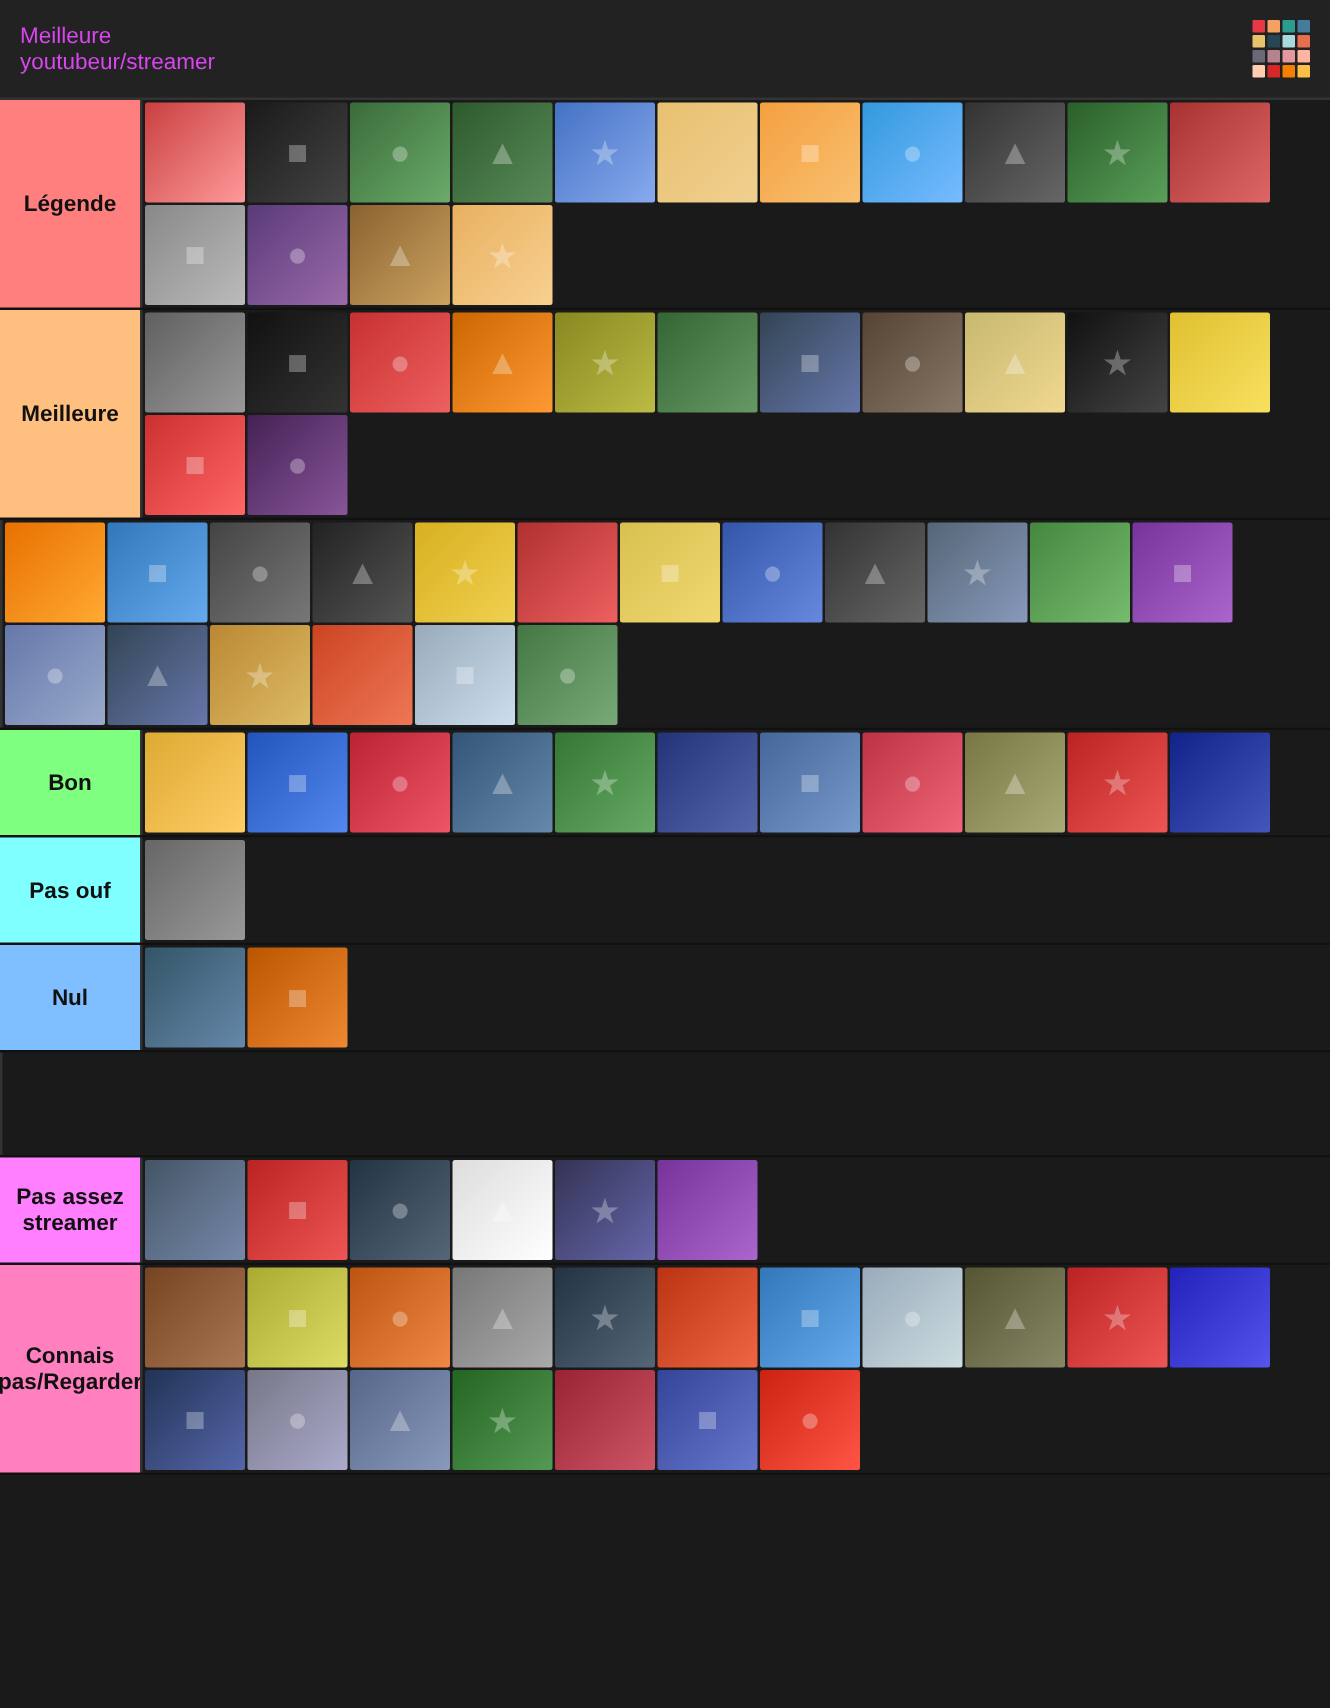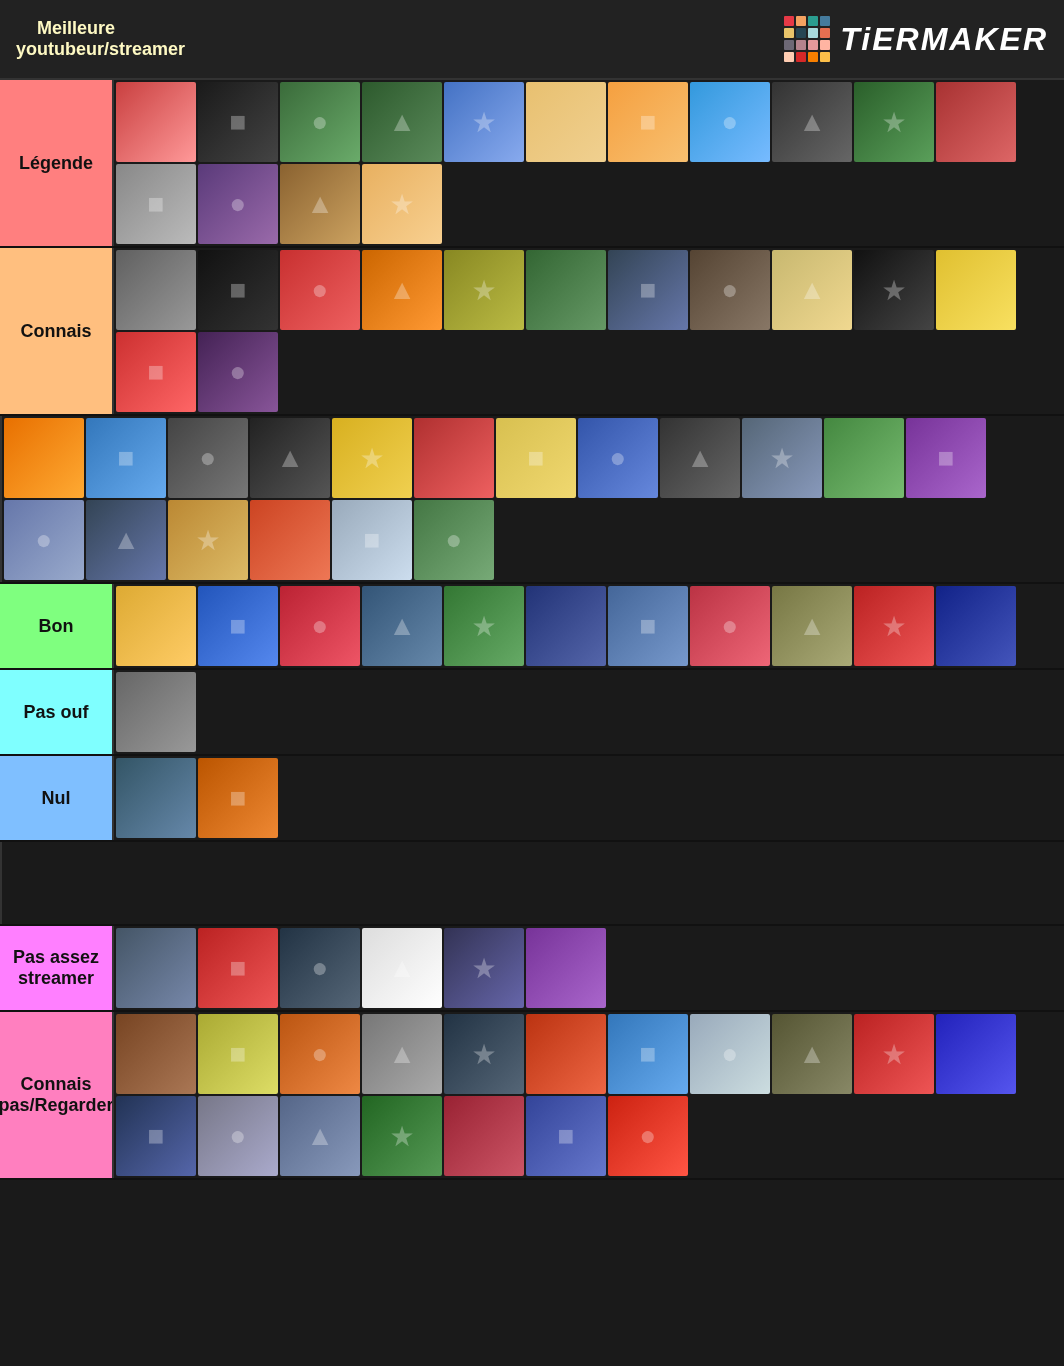--- a/index.html
+++ b/index.html
@@ -12,24 +12,23 @@
     .header-row {
       background: #222;
       display: flex;
       align-items: center;
       justify-content: space-between;
       padding: 8px 16px;
       min-height: 80px;
       border-bottom: 2px solid #333;
     }
     .header-title {
-      color: #fef9c3;
+      color: #d946ef;
       font-size: 18px;
-      font-weight: bold;
-      text-align: center;
+      font-weight: normal;
       max-width: 120px;
     }
     .tiermaker-logo {
       display: flex;
       align-items: center;
       gap: 10px;
     }
     .logo-grid {
       display: grid;
       grid-template-columns: repeat(4, 10px);
@@ -121,21 +120,20 @@
       <div class="logo-cell" style="background:#e76f51"></div>
       <div class="logo-cell" style="background:#6d6875"></div>
       <div class="logo-cell" style="background:#b5838d"></div>
       <div class="logo-cell" style="background:#e5989b"></div>
       <div class="logo-cell" style="background:#ffb4a2"></div>
       <div class="logo-cell" style="background:#ffcdb2"></div>
       <div class="logo-cell" style="background:#d62828"></div>
       <div class="logo-cell" style="background:#f77f00"></div>
       <div class="logo-cell" style="background:#fcbf49"></div>
     </div>
-    <div class="logo-text">TiERMAKER</div>
   </div>
 </div>
 
 <div id="tier-container">
     <div class="tier-row">
       <div class="tier-label legende" style="background: rgb(255, 127, 127);">Légende</div>
       <div class="tier-content">
         <div class="avatar-placeholder av" style="background: linear-gradient(135deg, rgb(201, 64, 64), rgb(255, 153, 153));">
           <div style="width:100%;height:100%;display:flex;align-items:center;justify-content:center;font-size:28px;color:rgba(255,255,255,0.3)"></div>
         </div>
@@ -177,21 +175,21 @@
         </div>
         <div class="avatar-placeholder av" style="background: linear-gradient(135deg, rgb(138, 98, 48), rgb(204, 162, 96));">
           <div style="width:100%;height:100%;display:flex;align-items:center;justify-content:center;font-size:28px;color:rgba(255,255,255,0.3)">▲</div>
         </div>
         <div class="avatar-placeholder av" style="background: linear-gradient(135deg, rgb(232, 176, 96), rgb(248, 208, 144));">
           <div style="width:100%;height:100%;display:flex;align-items:center;justify-content:center;font-size:28px;color:rgba(255,255,255,0.3)">★</div>
         </div>
       </div>
     </div>
     <div class="tier-row">
-      <div class="tier-label exellent" style="background: rgb(255, 191, 127);">Connais</div>
+      <div class="tier-label exellent" style="background: rgb(255, 191, 127);">Meilleure</div>
       <div class="tier-content">
         <div class="avatar-placeholder av" style="background: linear-gradient(135deg, rgb(96, 96, 96), rgb(153, 153, 153));">
           <div style="width:100%;height:100%;display:flex;align-items:center;justify-content:center;font-size:28px;color:rgba(255,255,255,0.3)"></div>
         </div>
         <div class="avatar-placeholder av" style="background: linear-gradient(135deg, rgb(17, 17, 17), rgb(51, 51, 51));">
           <div style="width:100%;height:100%;display:flex;align-items:center;justify-content:center;font-size:28px;color:rgba(255,255,255,0.3)">■</div>
         </div>
         <div class="avatar-placeholder av" style="background: linear-gradient(135deg, rgb(200, 48, 48), rgb(238, 96, 96));">
           <div style="width:100%;height:100%;display:flex;align-items:center;justify-content:center;font-size:28px;color:rgba(255,255,255,0.3)">●</div>
         </div>

